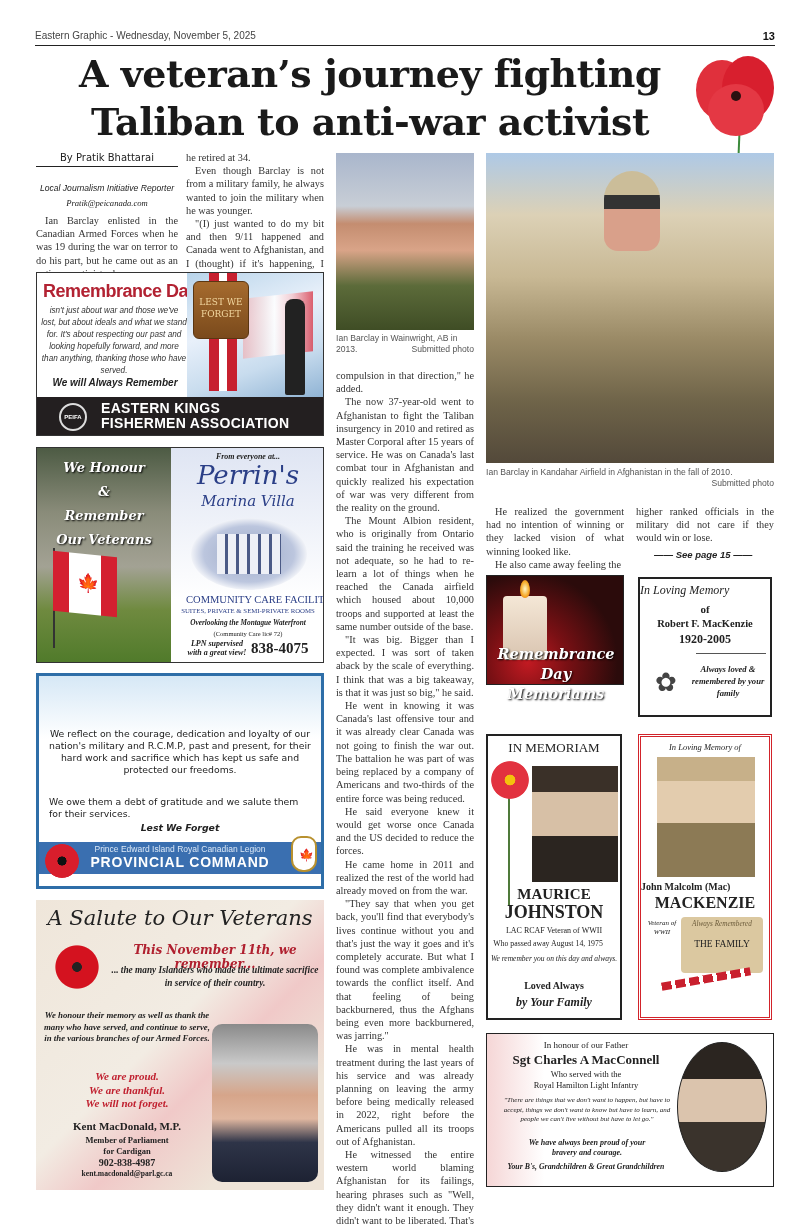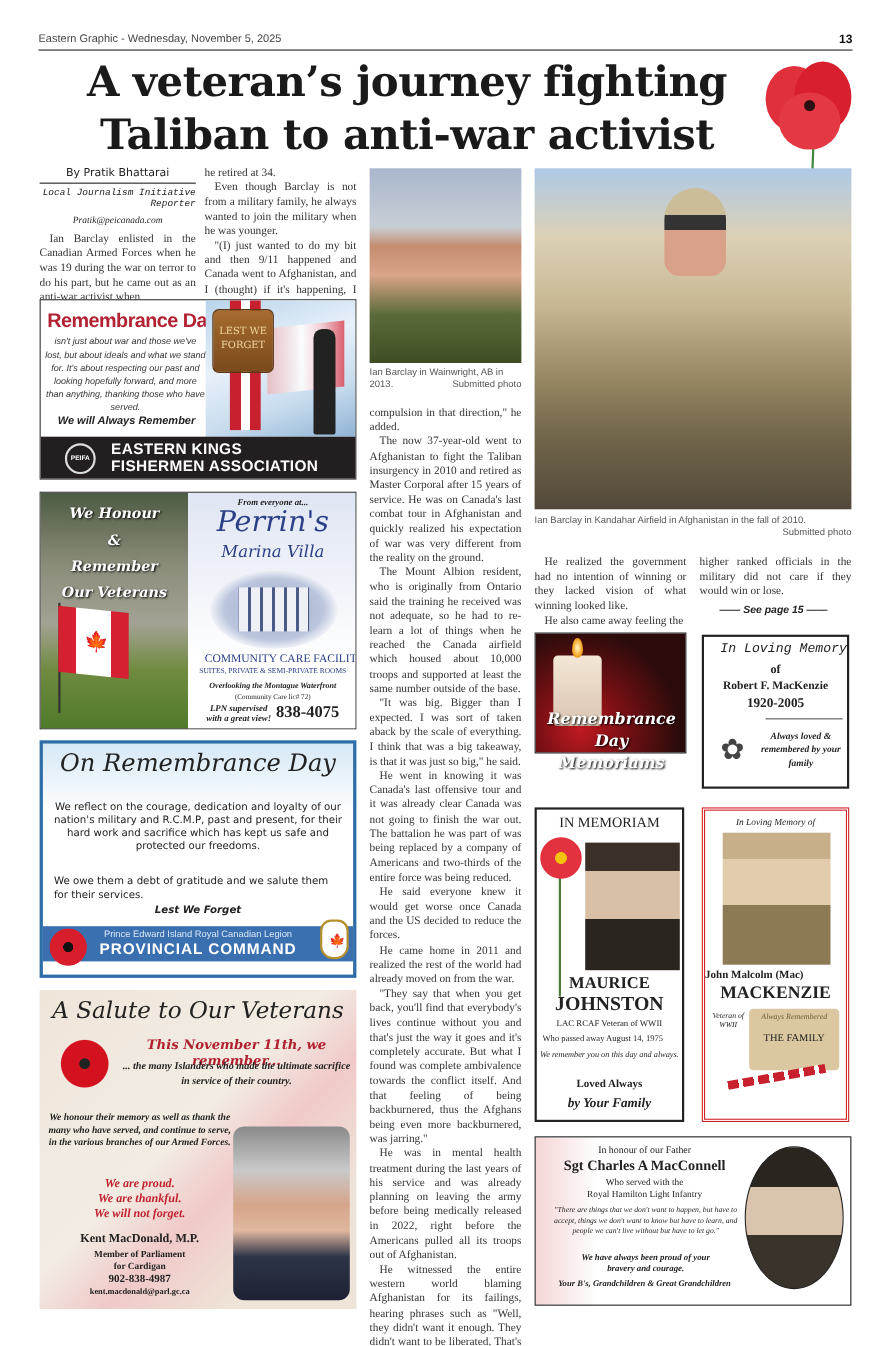--- a/index.html
+++ b/index.html
@@ -6,21 +6,21 @@
 body{width:810px;height:1224px;background:#fff;font-family:"DejaVu Serif",serif;color:#222;position:relative;overflow:hidden}
 .abs{position:absolute}
 .folio{left:35px;top:30px;width:740px;height:16px;border-bottom:1.5px solid #222;font-family:"Liberation Sans",sans-serif;font-size:10px;color:#444;display:flex;justify-content:space-between}
 .folio .pg{font-weight:bold;color:#111;font-size:11px}
 .headline{left:60px;top:50px;width:620px;text-align:center;font-family:"DejaVu Serif",serif;font-weight:bold;font-size:38px;line-height:48px;color:#1a1a1a;letter-spacing:-0.5px}
 .poppy-top{left:692px;top:50px;width:84px;height:120px}
 .col{font-size:10.3px;line-height:13.2px;text-align:justify;color:#333;font-family:"Liberation Serif",serif}
 .col p{text-indent:9px}
 .byline{left:36px;top:152px;width:142px}
 .byline .name{font-family:"DejaVu Sans",sans-serif;font-size:10px;text-align:center;border-bottom:1.5px solid #222;padding-bottom:3px}
-.byline .role{font-style:italic;font-size:8.6px;text-align:right;margin-top:3px;font-family:Liberation Mono, monospace}
+.byline .role{font-style:italic;font-size:8.6px;text-align:center;margin-top:16px;font-family:Liberation Sans, sans-serif}
 .byline .email{font-style:italic;font-size:8.6px;text-align:center;margin-top:5px;font-family:"Liberation Serif",serif}
 .caption{font-family:"Liberation Sans",sans-serif;font-size:8.6px;color:#555;line-height:11px}
 .ad{position:absolute;overflow:hidden}
 
 .ad1{left:36px;top:272px;width:288px;height:164px;border:1px solid #333;background:#fff}
 .ad1 .title{position:absolute;left:6px;top:8px;font-family:"Liberation Sans",sans-serif;font-weight:bold;font-size:18px;color:#b22232;letter-spacing:-0.5px}
 .ad1 .body{position:absolute;left:4px;top:32px;width:146px;font-family:"Liberation Sans",sans-serif;font-style:italic;font-size:8.2px;line-height:12px;text-align:center;color:#333}
 .ad1 .remember{position:absolute;left:8px;top:104px;width:140px;font-family:"Liberation Sans",sans-serif;font-weight:bold;font-style:italic;font-size:10px;text-align:center;color:#222}
 .ad1 .pic{position:absolute;left:150px;top:0;width:138px;height:124px;background:linear-gradient(160deg,#b8d4ea 0%,#e8f0fa 40%,#c8dcee 70%,#8fb3d4 100%)}
 .ad1 .flag{position:absolute;left:56px;top:22px;width:70px;height:60px;background:linear-gradient(90deg,#e9b8be 0%,#f4e6e8 30%,#fff 45%,#f5c9cf 70%,#d94656 100%);opacity:.85;transform:skewY(-6deg)}
@@ -75,21 +75,21 @@
 
 .photo1{left:336px;top:153px;width:138px;height:177px;background:linear-gradient(180deg,#a9b6cc 0%,#c8ced6 30%,#c48d70 40%,#d9a488 55%,#5c6b3a 75%,#3f4d25 100%)}
 .photo2{left:486px;top:153px;width:288px;height:310px;background:linear-gradient(180deg,#aec9e6 0%,#dcd1b6 20%,#c8b894 40%,#9a8a66 60%,#6f6449 80%,#53493a 100%)}
 .photo2 .face{position:absolute;left:118px;top:18px;width:56px;height:80px;border-radius:28px 28px 14px 14px;background:linear-gradient(180deg,#cbbd99 0 30%,#333 30% 48%,#d9a08a 48%)}
 .seepage{left:654px;top:549px;font-family:"Liberation Sans",sans-serif;font-weight:bold;font-style:italic;font-size:9.5px}
 .memorials{left:486px;top:575px;width:138px;height:110px;background:radial-gradient(circle at 30% 80%,#c21a22 0,#7a1014 30%,#2b0b0b 70%);border:1px solid #222}
 .memorials .candle{position:absolute;left:16px;top:20px;width:44px;height:64px;background:linear-gradient(#f4e7d6,#d9c4b0);border-radius:4px}
 .memorials .flame{position:absolute;left:33px;top:4px;width:10px;height:18px;border-radius:50% 50% 50% 50%/60% 60% 40% 40%;background:radial-gradient(#fff6c8,#f5a623 60%,#d4501a)}
 .memorials .txt{position:absolute;left:0;top:68px;width:138px;text-align:center;font-family:"DejaVu Serif",serif;font-style:italic;font-weight:bold;font-size:14.5px;line-height:20px;color:#fff;text-shadow:1px 1px 2px #000}
 .loving{left:638px;top:577px;width:134px;height:140px;border:2px solid #222;background:#fff}
-.loving .h{position:absolute;left:0;top:4px;width:130px;text-align:right;font-family:Liberation Mono, monospace;font-style:italic;font-size:12px}
+.loving .h{position:absolute;left:0;top:4px;width:130px;text-align:left;font-family:Liberation Serif, serif;font-style:italic;font-size:12px}
 .loving .of{position:absolute;left:0;top:24px;width:130px;text-align:center;font-family:"Liberation Serif",serif;font-weight:bold;font-size:11px}
 .loving .n{position:absolute;left:0;top:39px;width:130px;text-align:center;font-family:"Liberation Serif",serif;font-weight:bold;font-size:10.5px}
 .loving .y{position:absolute;left:0;top:53px;width:130px;text-align:center;font-family:"Liberation Serif",serif;font-weight:bold;font-size:12px}
 .loving .rule{position:absolute;left:56px;top:74px;width:70px;height:1px;background:#555}
 .loving .al{position:absolute;left:46px;top:84px;width:84px;text-align:center;font-family:"Liberation Serif",serif;font-style:italic;font-weight:bold;font-size:8.6px;line-height:12px}
 .loving .flower{position:absolute;left:6px;top:76px;width:40px;height:54px;font-size:26px;color:#444;line-height:54px;text-align:center}
 .johnston{left:486px;top:734px;width:136px;height:286px;border:2px solid #222;background:#fff}
 .johnston .h{position:absolute;left:0;top:4px;width:132px;text-align:center;font-family:"Liberation Serif",serif;font-size:13px}
 .johnston .photo{position:absolute;left:44px;top:30px;width:86px;height:116px;background:linear-gradient(180deg,#3a3028 0 22%,#d7c0a6 22% 60%,#2b2520 60%)}
 .johnston .poppy{position:absolute;left:2px;top:24px;width:40px;height:40px;border-radius:50%;background:radial-gradient(circle,#f4c20d 0 18%,#e2323f 20% 65%,transparent 68%)}
@@ -193,21 +193,20 @@
     <div class="ccf">COMMUNITY CARE FACILITY</div>
     <div class="suites">SUITES, PRIVATE &amp; SEMI-PRIVATE ROOMS</div>
     <div class="over">Overlooking the Montague Waterfront</div>
     <div class="lic">(Community Care lic# 72)</div>
     <div class="lpn">LPN supervised with a great view!</div>
     <div class="phone">838-4075</div>
   </div>
 </div>
 
 <div class="ad ad3">
-  <div class="script">On Remembrance Day</div>
   <div class="msg">We reflect on the courage, dedication and loyalty of our nation's military and R.C.M.P, past and present, for their hard work and sacrifice which has kept us safe and protected our freedoms.</div>
   <div class="msg2">We owe them a debt of gratitude and we salute them for their services.</div>
   <div class="lwf">Lest We Forget</div>
   <div class="band">
     <div class="l1">Prince Edward Island Royal Canadian Legion</div>
     <div class="l2">PROVINCIAL COMMAND</div>
   </div>
   <div class="poppy"></div>
   <div class="crest">
       <span>🍁</span>

